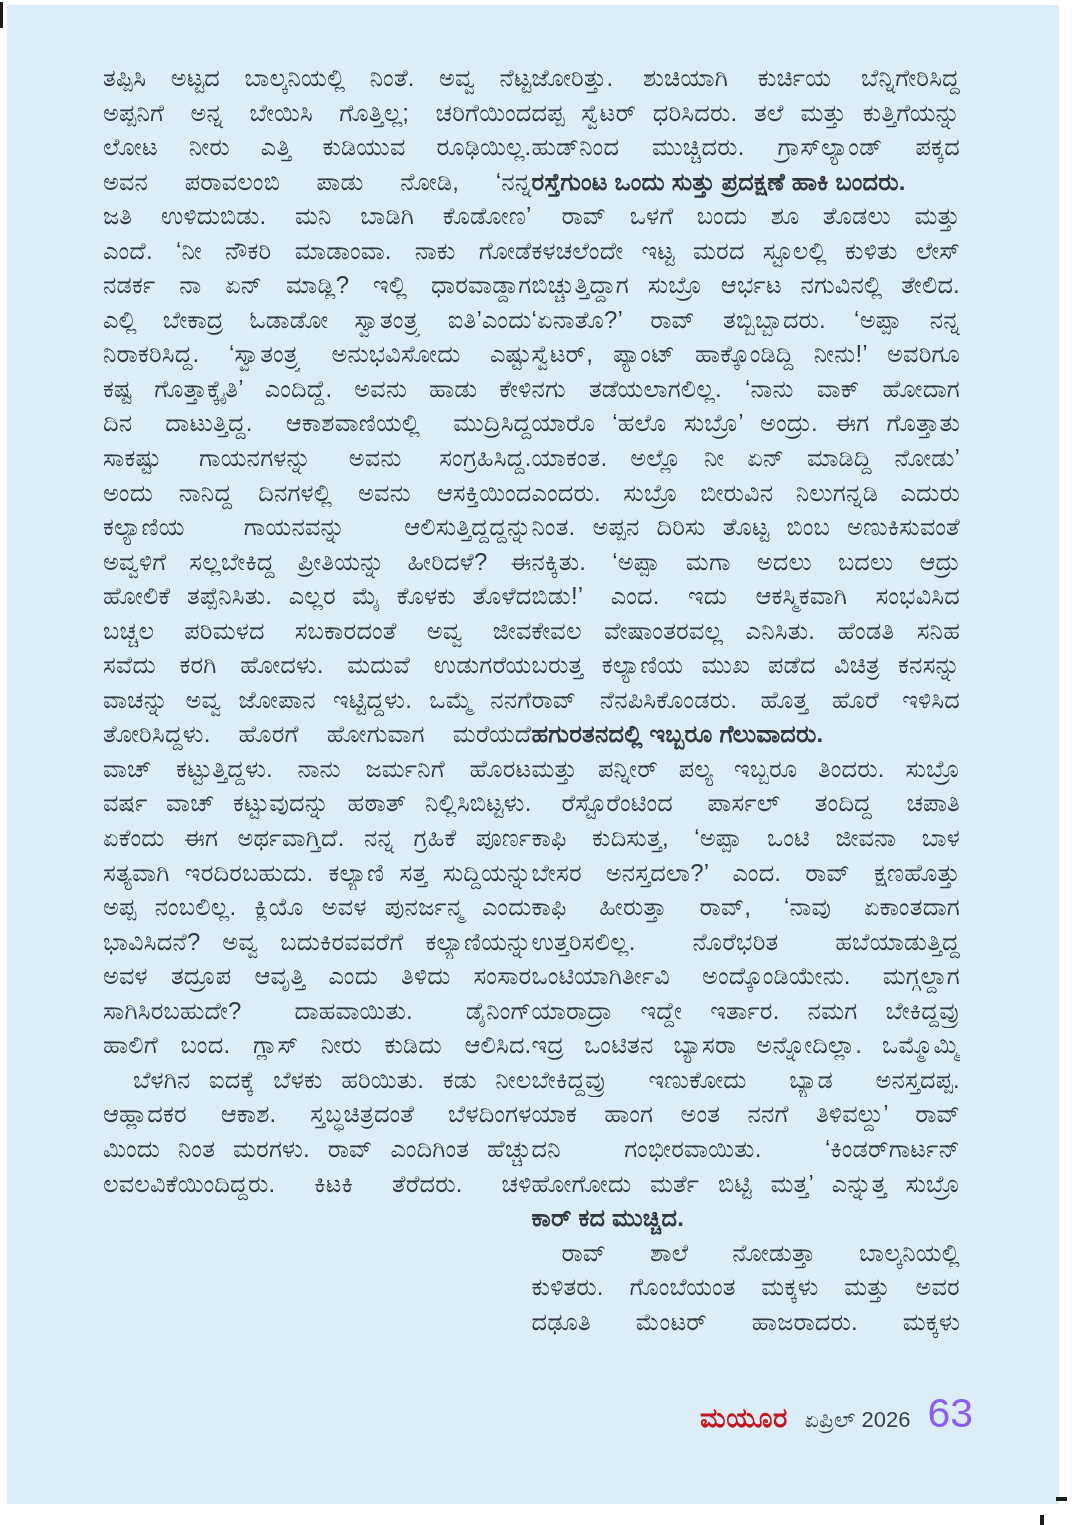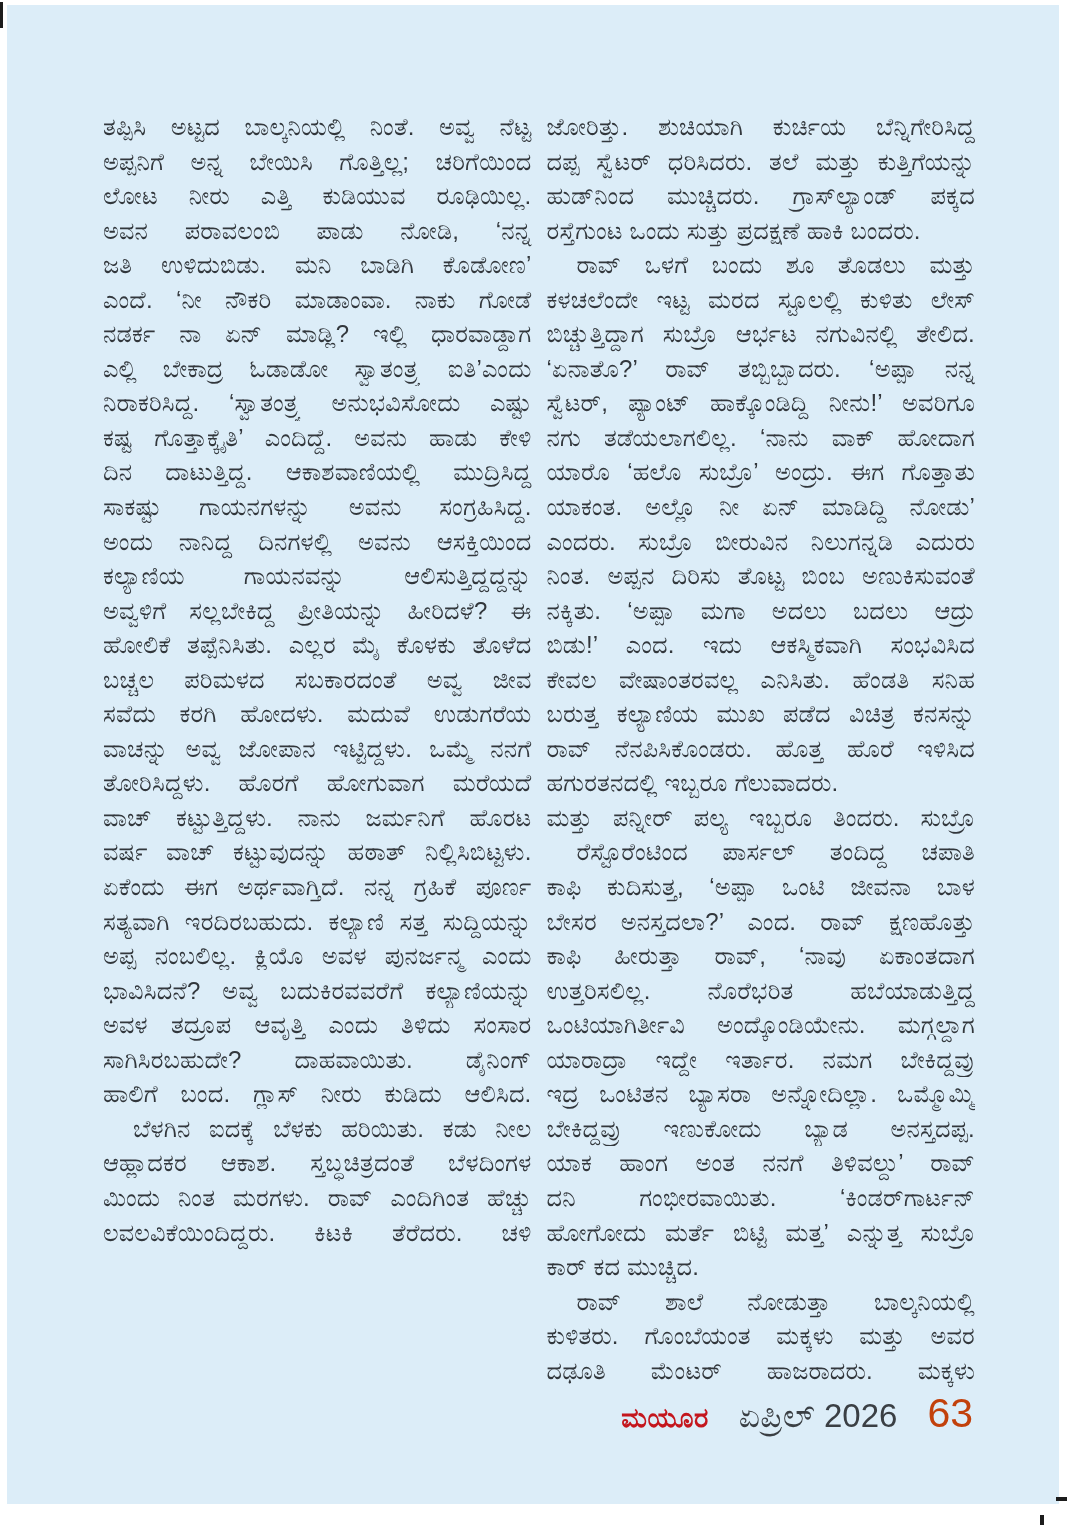--- a/index.html
+++ b/index.html
@@ -16,53 +16,53 @@
   body{
     width:1072px;height:1525px;position:relative;overflow:hidden;
     font-family:"Liberation Sans","DejaVu Sans",sans-serif;
   }
   .paper{
     position:absolute;left:7px;top:5px;width:1052px;height:1499px;
     background:var(--paper);
   }
   .columns{
     position:absolute;left:96px;top:0;width:872px;
-    padding-top:105px;
-    display:flex;gap:15px;
+    padding-top:56px;
+    display:flex;
   }
   .column{width:428.5px;}
   .line{
     font-size:24px;
     line-height:var(--lh);
     height:var(--lh);
     overflow:hidden;
     color:var(--text);
     text-align:justify;
     text-align-last:justify;
     letter-spacing:0.2px;
   }
-  .line.para-end{text-align-last:left;}
+  .line.para-end{text-align-last:left;font-weight:bold;}
   .line.indent{text-indent:30px;}
   .footer{
     position:absolute;top:1388px;right:86px;
-    display:flex;align-items:baseline;gap:30px;
+    display:flex;align-items:baseline;gap:17px;
     white-space:nowrap;
   }
   .footer .mag{
     color:var(--brand-red);
     font-weight:bold;
     font-size:27px;
     letter-spacing:0.5px;
   }
   .footer .issue{
     color:var(--footer-text);
-    font-size:33px;
+    font-size:22px;
   }
   .footer .pageno{
-    color:#c2410c;
+    color:#8b5cf6;
     font-size:41px;
     font-weight:500;
     line-height:1;
   }
   .crop-mark{position:absolute;background:#1c1c1c;}
   .crop-tl{left:0;top:2px;width:3px;height:26px;}
   .crop-br-h{left:1056px;top:1497px;width:11px;height:4px;}
   .crop-br-v{left:1040px;top:1515px;width:4px;height:10px;}
 </style>
 </head>

